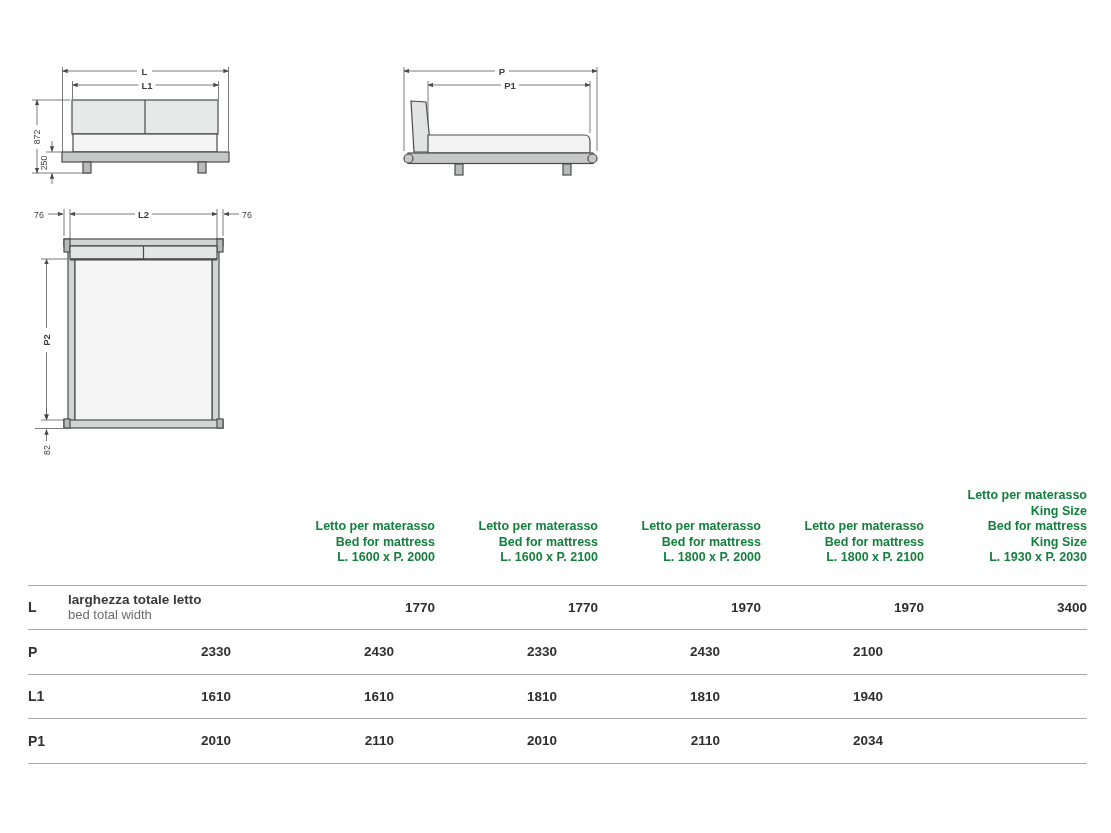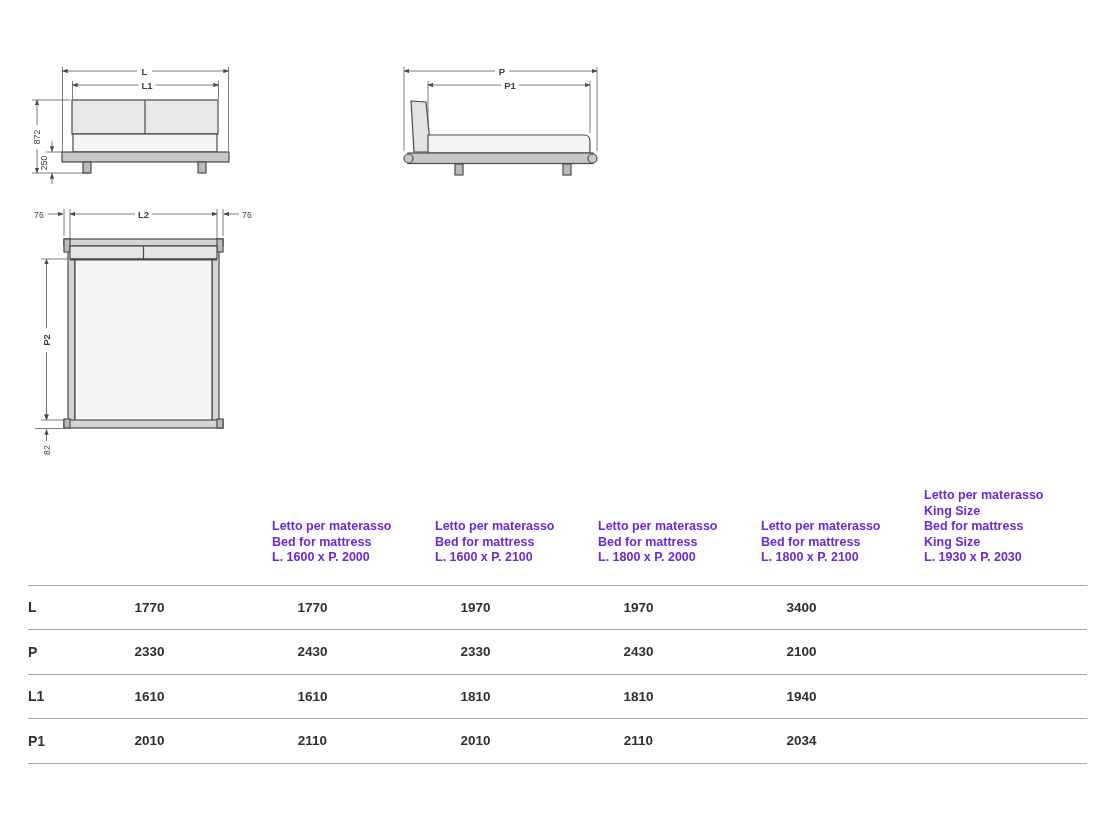--- a/index.html
+++ b/index.html
@@ -9,29 +9,29 @@
   .dim-code{font-size:9.5px;font-weight:bold;}
   .dim-num{font-size:8.8px;}
   .dwg{position:absolute;}
   .dwg.front{left:20px;top:55px;}
   .dwg.side{left:390px;top:55px;}
   .dwg.top{left:25px;top:205px;}
 
   .spec-table{position:absolute;left:28px;top:488px;width:1059px;}
   .thead{display:flex;align-items:flex-end;padding-bottom:19px;}
   .thead .spacer{width:244px;}
-  .hcol{width:163px;font-weight:bold;font-size:12.5px;line-height:15.5px;
-        color:#6d28d9;white-space:pre-line;}
+  .hcol{width:163px;text-align:right;font-weight:bold;font-size:12.5px;line-height:15.5px;
+        color:#15803d;white-space:pre-line;}
   .trow{display:flex;align-items:center;height:43.5px;border-top:1px solid #a9a9a9;}
   .trow:last-child{border-bottom:1px solid #a9a9a9;}
   .code{width:40px;font-size:14px;font-weight:bold;color:#323234;}
   .desc{width:204px;}
   .desc .it{font-size:13.5px;font-weight:bold;color:#3a3a3c;line-height:15px;}
   .desc .en{font-size:13px;color:#6d6d6d;line-height:15px;}
-  .val{width:163px;text-align:center;font-size:13.5px;font-weight:bold;color:#2f2f31;}
+  .val{width:163px;text-align:right;font-size:13.5px;font-weight:bold;color:#2f2f31;}
 </style>
 </head>
 <body>
 
 <div class="page">
 
   <svg class="dwg front" width="230" height="130" viewBox="0 0 230 130">
     <defs>
       <marker id="arw" markerWidth="7" markerHeight="5.5" refX="6.5" refY="2.75" orient="auto-start-reverse">
         <path d="M0,0 L7,2.75 L0,5.5 z" fill="#4a4a4a"></path>
@@ -148,20 +148,24 @@
 L. 1800 x P. 2100</div>
       <div class="hcol">Letto per materasso
 King Size
 Bed for mattress
 King Size
 L. 1930 x P. 2030</div>
     </div>
 
     <div class="trow">
       <div class="code">L</div>
+      <div class="desc">
+        <div class="it">larghezza totale letto</div>
+        <div class="en">bed total width</div>
+      </div>
       <div class="val">1770</div>
       <div class="val">1770</div>
       <div class="val">1970</div>
       <div class="val">1970</div>
       <div class="val">3400</div>
     </div>
 
     <div class="trow">
       <div class="code">P</div>
       <div class="val">2330</div>

